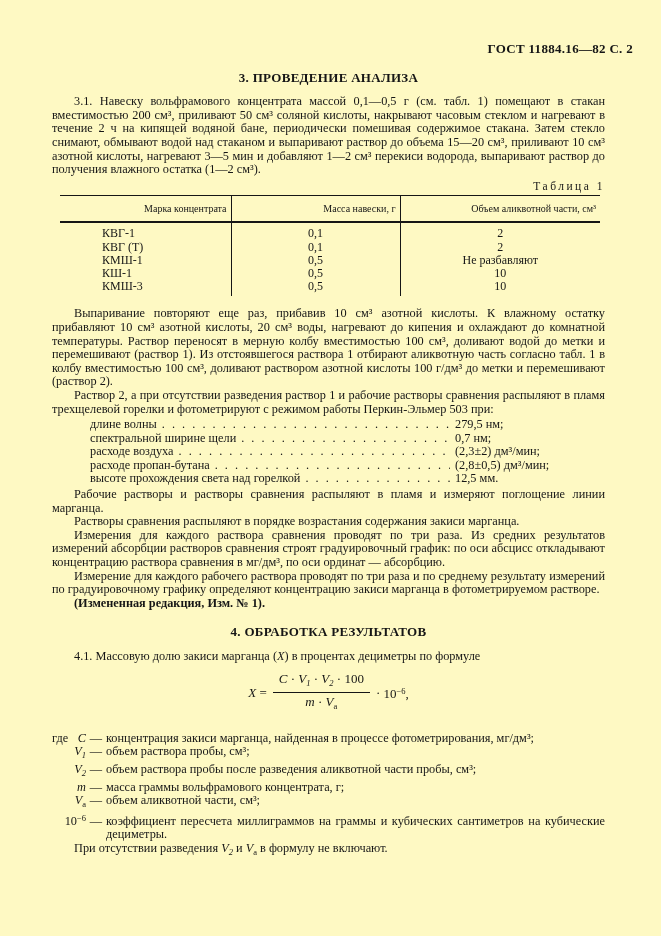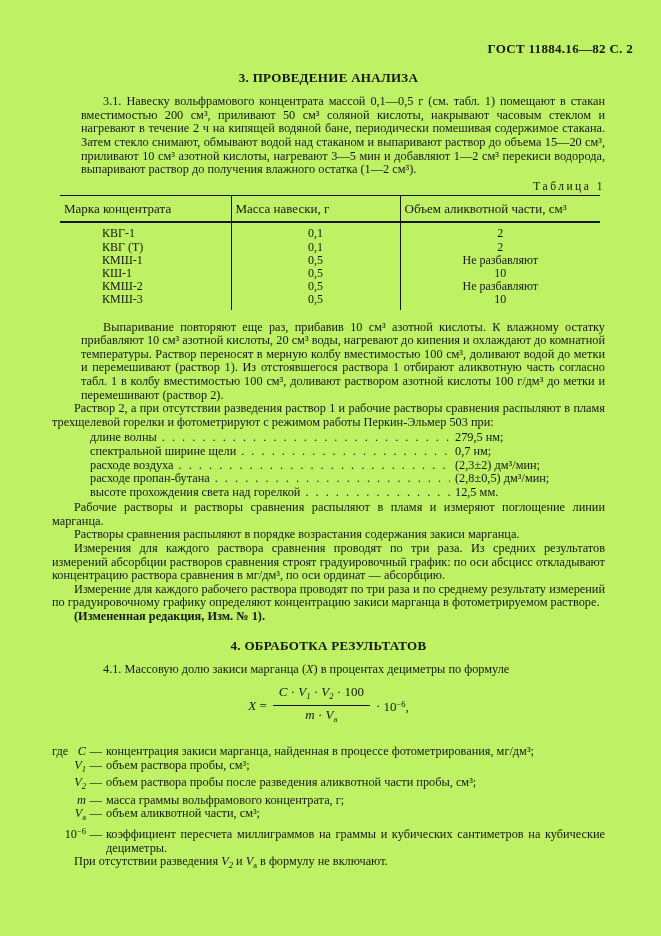--- a/index.html
+++ b/index.html
@@ -1,20 +1,20 @@
 <!DOCTYPE html>
 <html><head>
 <meta charset="utf-8">
 <style>
   html,body { margin:0; padding:0; background:#e8e8e8; }
   .page {
     position: relative;
     width: 661px; height: 936px;
     margin: 0 auto;
-    background: #bef264;
+    background: #fef9c3;
     color: #161616;
     font-family: "Liberation Serif", "DejaVu Serif", serif;
     overflow: hidden;
   }
   .content {
     position: absolute;
     left: 52px; right: 56px; top: 42px;
     font-size: 12.3px;
     line-height: 13.6px;
   }
@@ -30,21 +30,21 @@
     font-weight: bold;
     font-size: 13px;
     margin-top: 15px;
     letter-spacing: .3px;
   }
   .para {
     margin: 0;
     text-align: justify;
     text-indent: 22px;
   }
-  .para.first { margin-top: 11px; margin-left: 29px; }
+  .para.first { margin-top: 11px; }
   .bold { font-weight: bold; }
   .it { font-style: italic; }
   sub.sm, sup.sm { font-size: 8.5px; }
   sub.sm { vertical-align: -3px; }
   sup.sm { vertical-align: 4px; }
 
   .table-label {
     text-align: right;
     letter-spacing: 2.5px;
     font-size: 11.5px;
@@ -55,24 +55,24 @@
     table-layout: fixed;
     width: 540px;
     margin-left: 8px;
     border-top: 1px solid #161616;
   }
   table.gost col.c1 { width: 171px; }
   table.gost col.c2 { width: 169px; }
   table.gost col.c3 { width: 200px; }
   table.gost th {
     font-weight: normal;
-    font-size: 13px;
+    font-size: 10px;
     line-height: 12px;
     padding: 7px 4px 6px 4px;
-    text-align: left;
+    text-align: right;
     border-bottom: 2.5px solid #161616;
   }
   table.gost th:nth-child(1), table.gost th:nth-child(2),
   table.gost td:nth-child(1), table.gost td:nth-child(2) {
     border-right: 1px solid #161616;
   }
   table.gost td {
     font-size: 12px;
     line-height: 13.2px;
     padding: 0 4px;
@@ -151,25 +151,20 @@
         </tr>
         <tr>
           <td>КМШ-1</td>
           <td>0,5</td>
           <td>Не разбавляют</td>
         </tr>
         <tr>
           <td>КШ-1</td>
           <td>0,5</td>
           <td>10</td>
-        </tr>
-        <tr>
-          <td>КМШ-2</td>
-          <td>0,5</td>
-          <td>Не разбавляют</td>
         </tr>
         <tr>
           <td>КМШ-3</td>
           <td>0,5</td>
           <td>10</td>
         </tr>
       </tbody>
     </table>
 
     <p class="para first">Выпаривание повторяют еще раз, прибавив 10 см³ азотной кислоты. К влажному остатку прибавляют 10 см³ азотной кислоты, 20 см³ воды, нагревают до кипения и охлаждают до комнатной температуры. Раствор переносят в мерную колбу вместимостью 100 см³, доливают водой до метки и перемешивают (раствор 1). Из отстоявшегося раствора 1 отбирают аликвотную часть согласно табл. 1 в колбу вместимостью 100 см³, доливают раствором азотной кислоты 100 г/дм³ до метки и перемешивают (раствор 2).</p>

